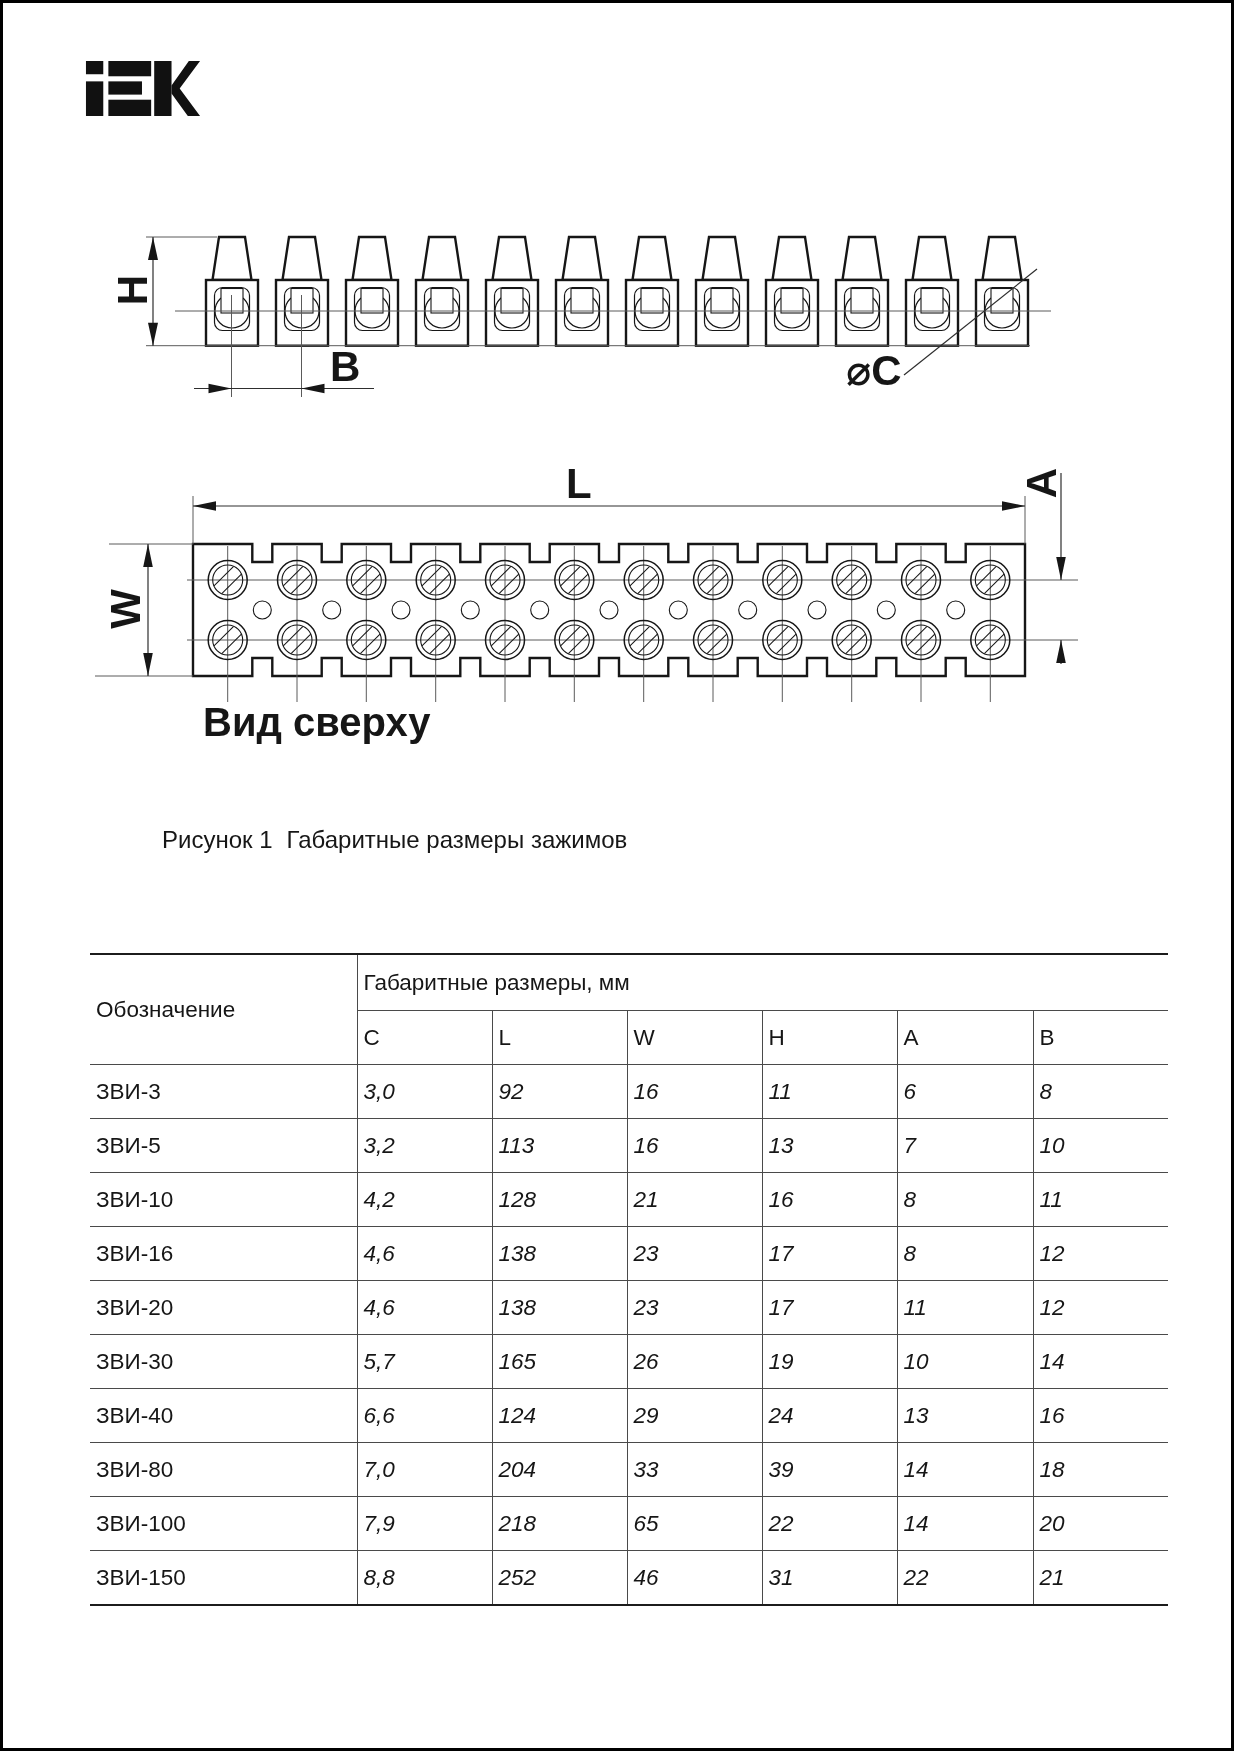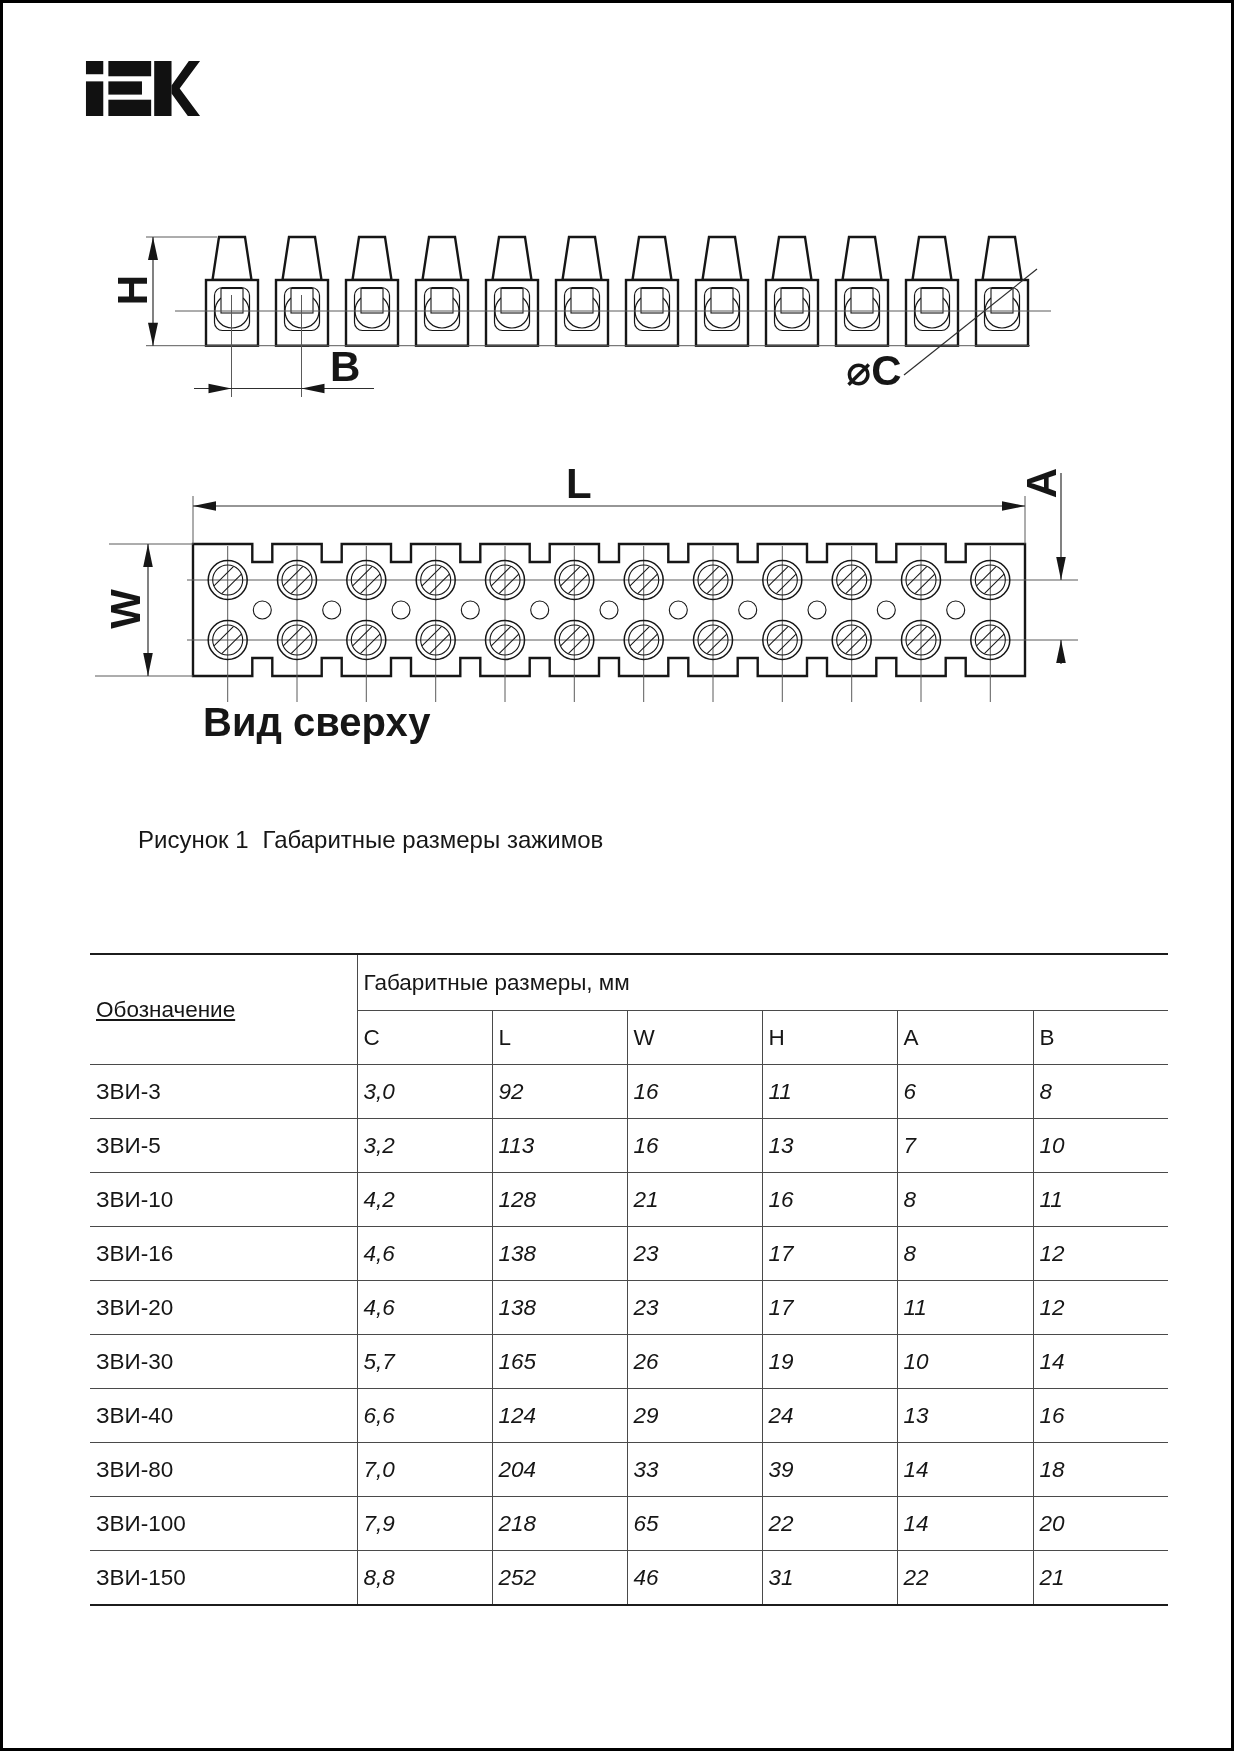--- a/index.html
+++ b/index.html
@@ -25,34 +25,34 @@
     font-size: 40px; font-weight: 700; fill: #161616;
   }
   .thin   { stroke:#5a5a5a; stroke-width:1; fill:none; }
   .dimline{ stroke:#2e2e2e; stroke-width:1.2; fill:none; }
   .arr    { fill:#161616; stroke:none; }
 
   .figure-caption {
     position:absolute; left:135px; top:822px;
     font-size:24px; line-height:30px; color:#161616; white-space:nowrap;
   }
-  .figure-caption .fig-no { margin-right:14px; }
+  .figure-caption .fig-no { margin-right:14px;margin-left:24px; }
 
   table.dims {
     position:absolute; left:87px; top:950px;
     width:1078px; table-layout:fixed; border-collapse:collapse;
     border-top:2.5px solid #1c1c1c; border-bottom:2.5px solid #1c1c1c;
   }
   table.dims th, table.dims td {
     font-family:"Liberation Sans","DejaVu Sans",sans-serif;
     font-size:22.5px; font-weight:400; color:#161616;
     text-align:left; padding:0 4px 0 6px; vertical-align:middle;
     overflow:hidden; white-space:nowrap;
   }
-  th.desig { height:108px; vertical-align:top; padding-top:15px;text-decoration:underline; }
+  th.desig { height:108px; vertical-align:top; padding-top:15px; }
   th.group { height:55px; border-left:1.5px solid #4a4a4a;margin-left:27px; }
   th.sub   { height:53px; border-left:1.5px solid #4a4a4a; border-top:1.5px solid #4a4a4a; }
   tr.body-row td { height:53px; border-top:1.5px solid #4a4a4a; }
   tr.body-row td + td { border-left:1.5px solid #4a4a4a;font-style:italic; }
 </style>
 </head>
 <body>
 
 <div class="page">
 

